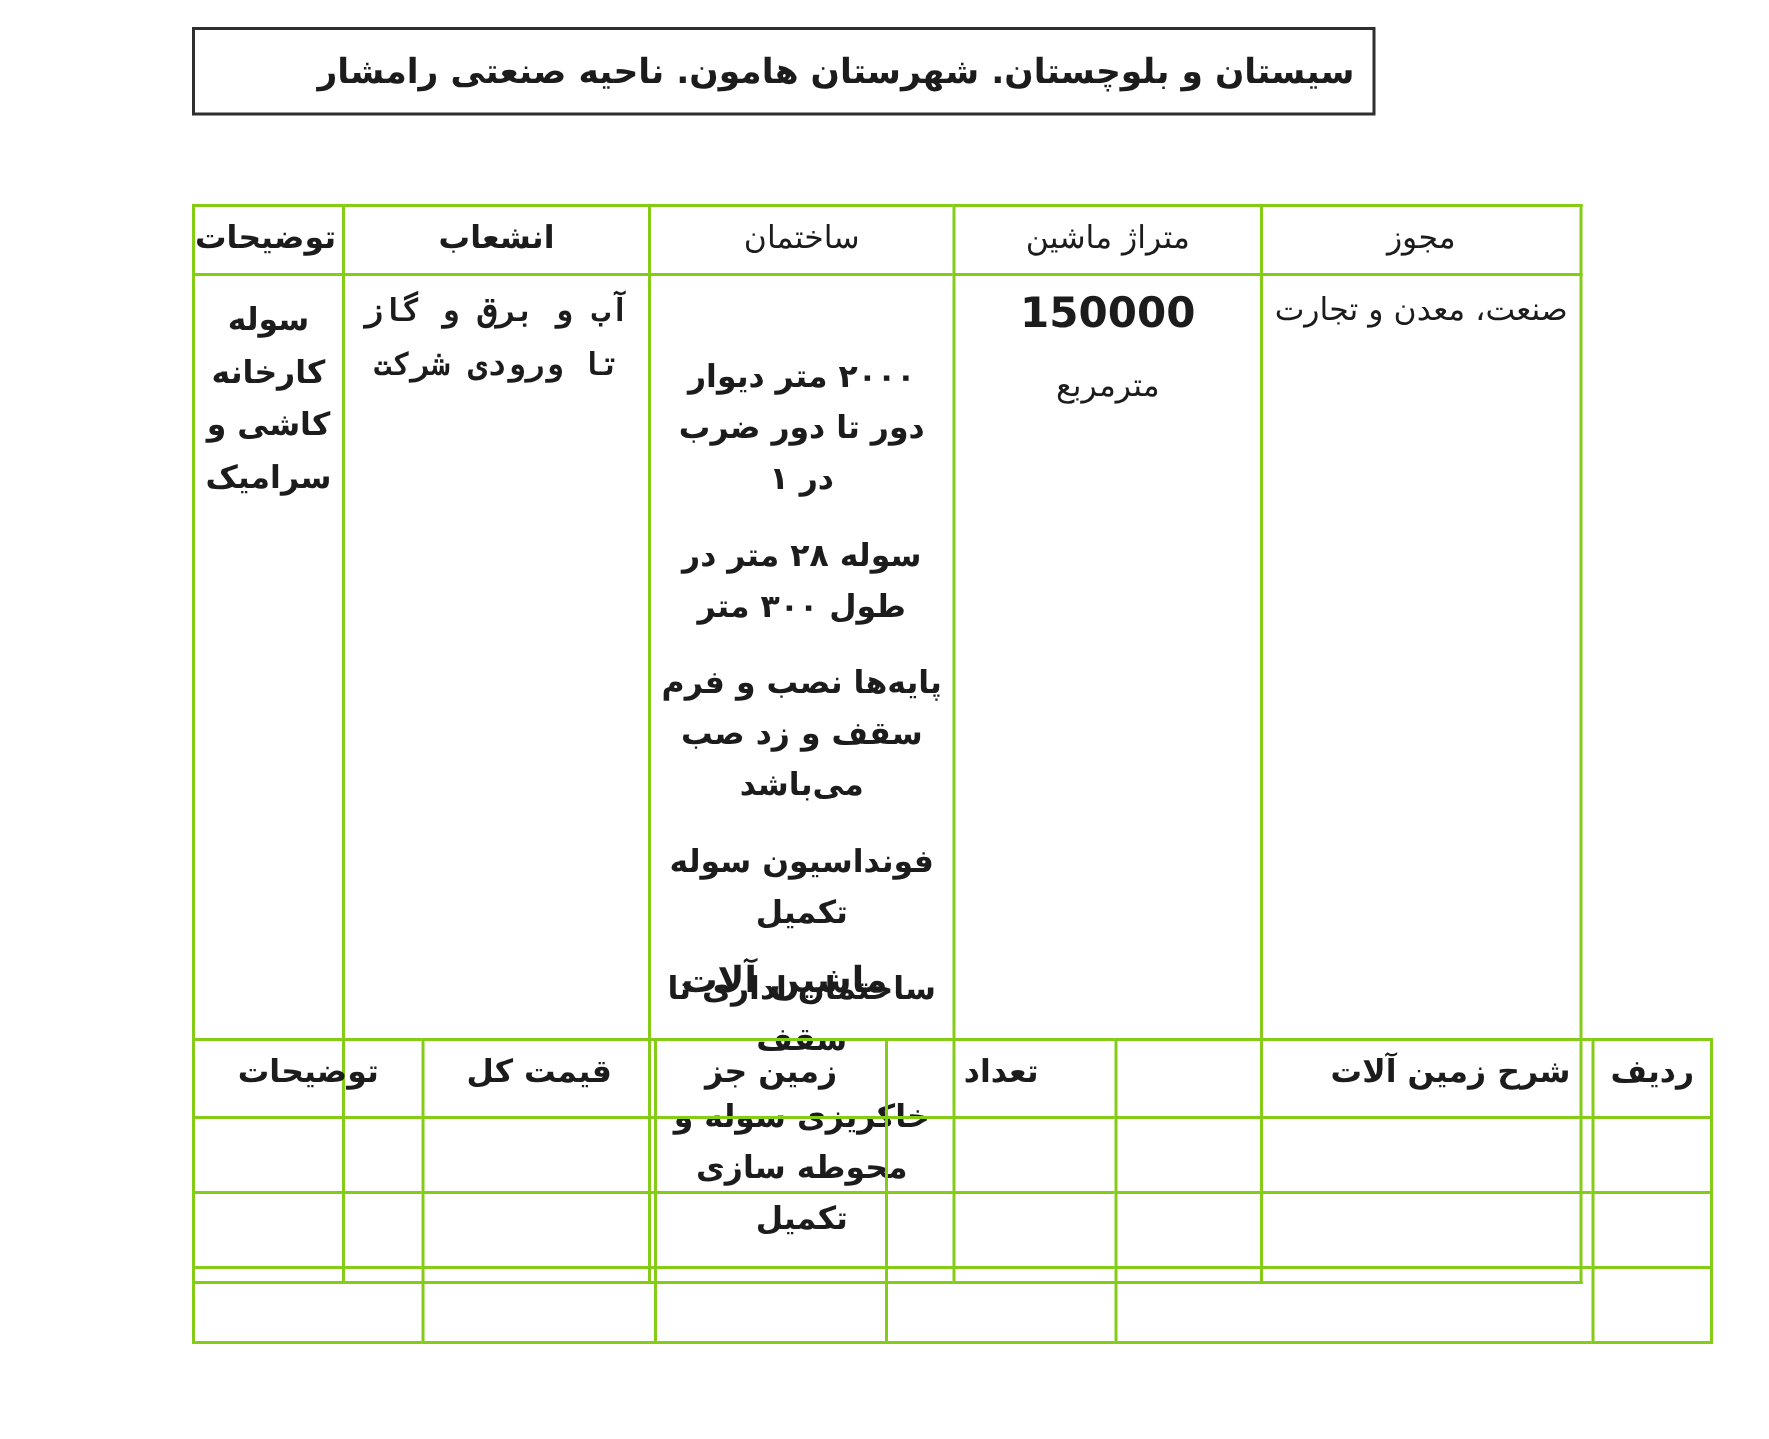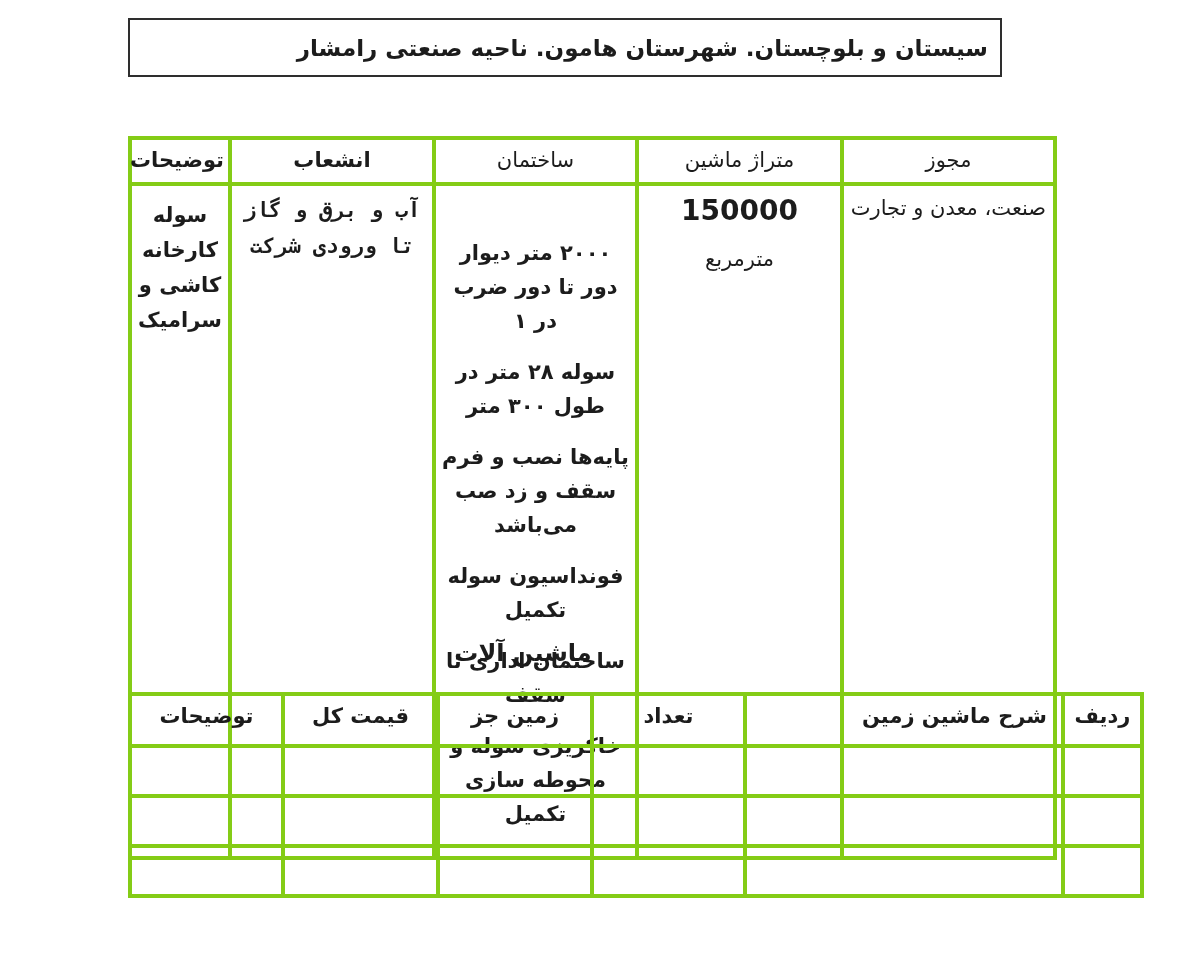--- a/index.html
+++ b/index.html
@@ -3,29 +3,29 @@
 <meta charset="utf-8">
 <style>
   html, body { margin:0; padding:0; background:#ffffff; }
   .page {
     position:relative; width:1179px; height:959px; background:#ffffff;
     font-family:"DejaVu Sans", sans-serif; color:#1c1c1c; overflow:hidden;
   }
 
   
   .header-box {
-    position:absolute; left:128px; top:18px; width:874px; height:59px;
+    position:absolute; left:128px; top:18px; width:789px; height:59px;
     border:2px solid #2e2e2e; box-sizing:border-box;
     direction:rtl; display:flex; align-items:center;
   }
   .header-box .title { padding-right:12px; font-size:23px; font-weight:bold; white-space:nowrap; }
 
   
   table { border-collapse:collapse; table-layout:fixed; }
-  th, td { border:4px solid #84cc16; box-sizing:border-box; vertical-align:top; }
+  th, td { border:2px solid #84cc16; box-sizing:border-box; vertical-align:top; }
 
   
   .t1 { position:absolute; left:128px; top:136px; width:925px; direction:rtl; }
   .t1 th { font-size:21px; font-weight:normal; text-align:center; padding:8px 4px 4px; height:46px; }
   .t1 th.hdr-bold { font-weight:bold; }
   .t1 td { text-align:center; padding:8px 4px; height:455px; font-size:21px; }
   .t1 .permit-text { display:block; margin-top:2px; }
   .t1 .land-num { font-weight:bold; font-size:28px; direction:ltr; }
   .t1 .land-unit { margin-top:20px; font-size:21px; }
   .t1 td.building p {
@@ -105,21 +105,21 @@
       <col style="width:79px">
         <col style="width:318px">
         <col style="width:153px">
       <col style="width:154px">
         <col style="width:155px">
         <col style="width:153px">
     </colgroup>
     <thead>
       <tr>
         <th>ردیف</th>
-        <th class="th-desc">شرح ماشین زمین</th>
+        <th class="th-desc">شرح زمین آلات</th>
         <th>تعداد</th>
         <th>زمین جز</th>
         <th>قیمت کل</th>
         <th>توضیحات</th>
       </tr>
     </thead>
     <tbody>
       <tr>
         <td></td>
           <td></td>

